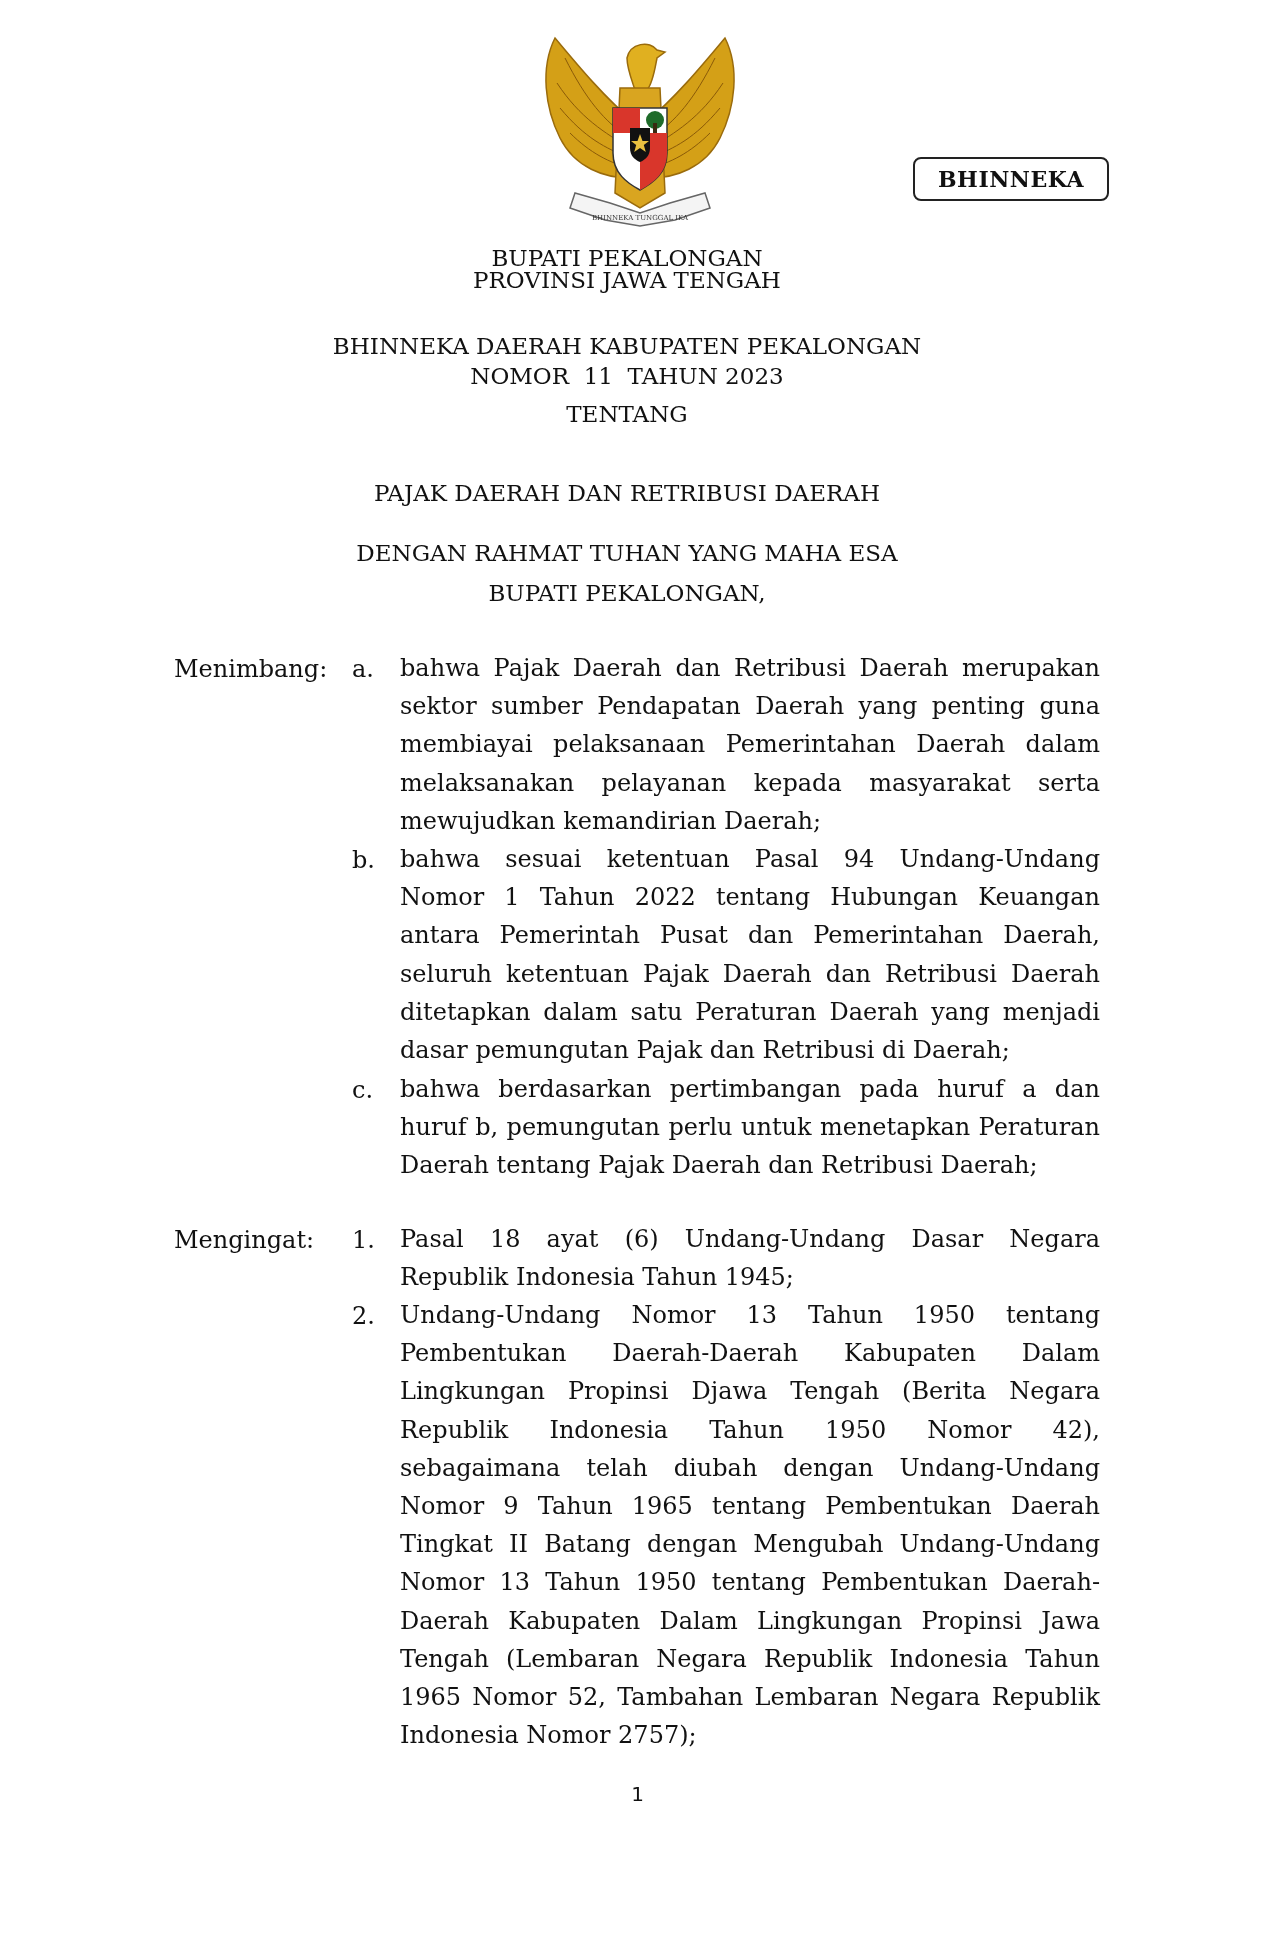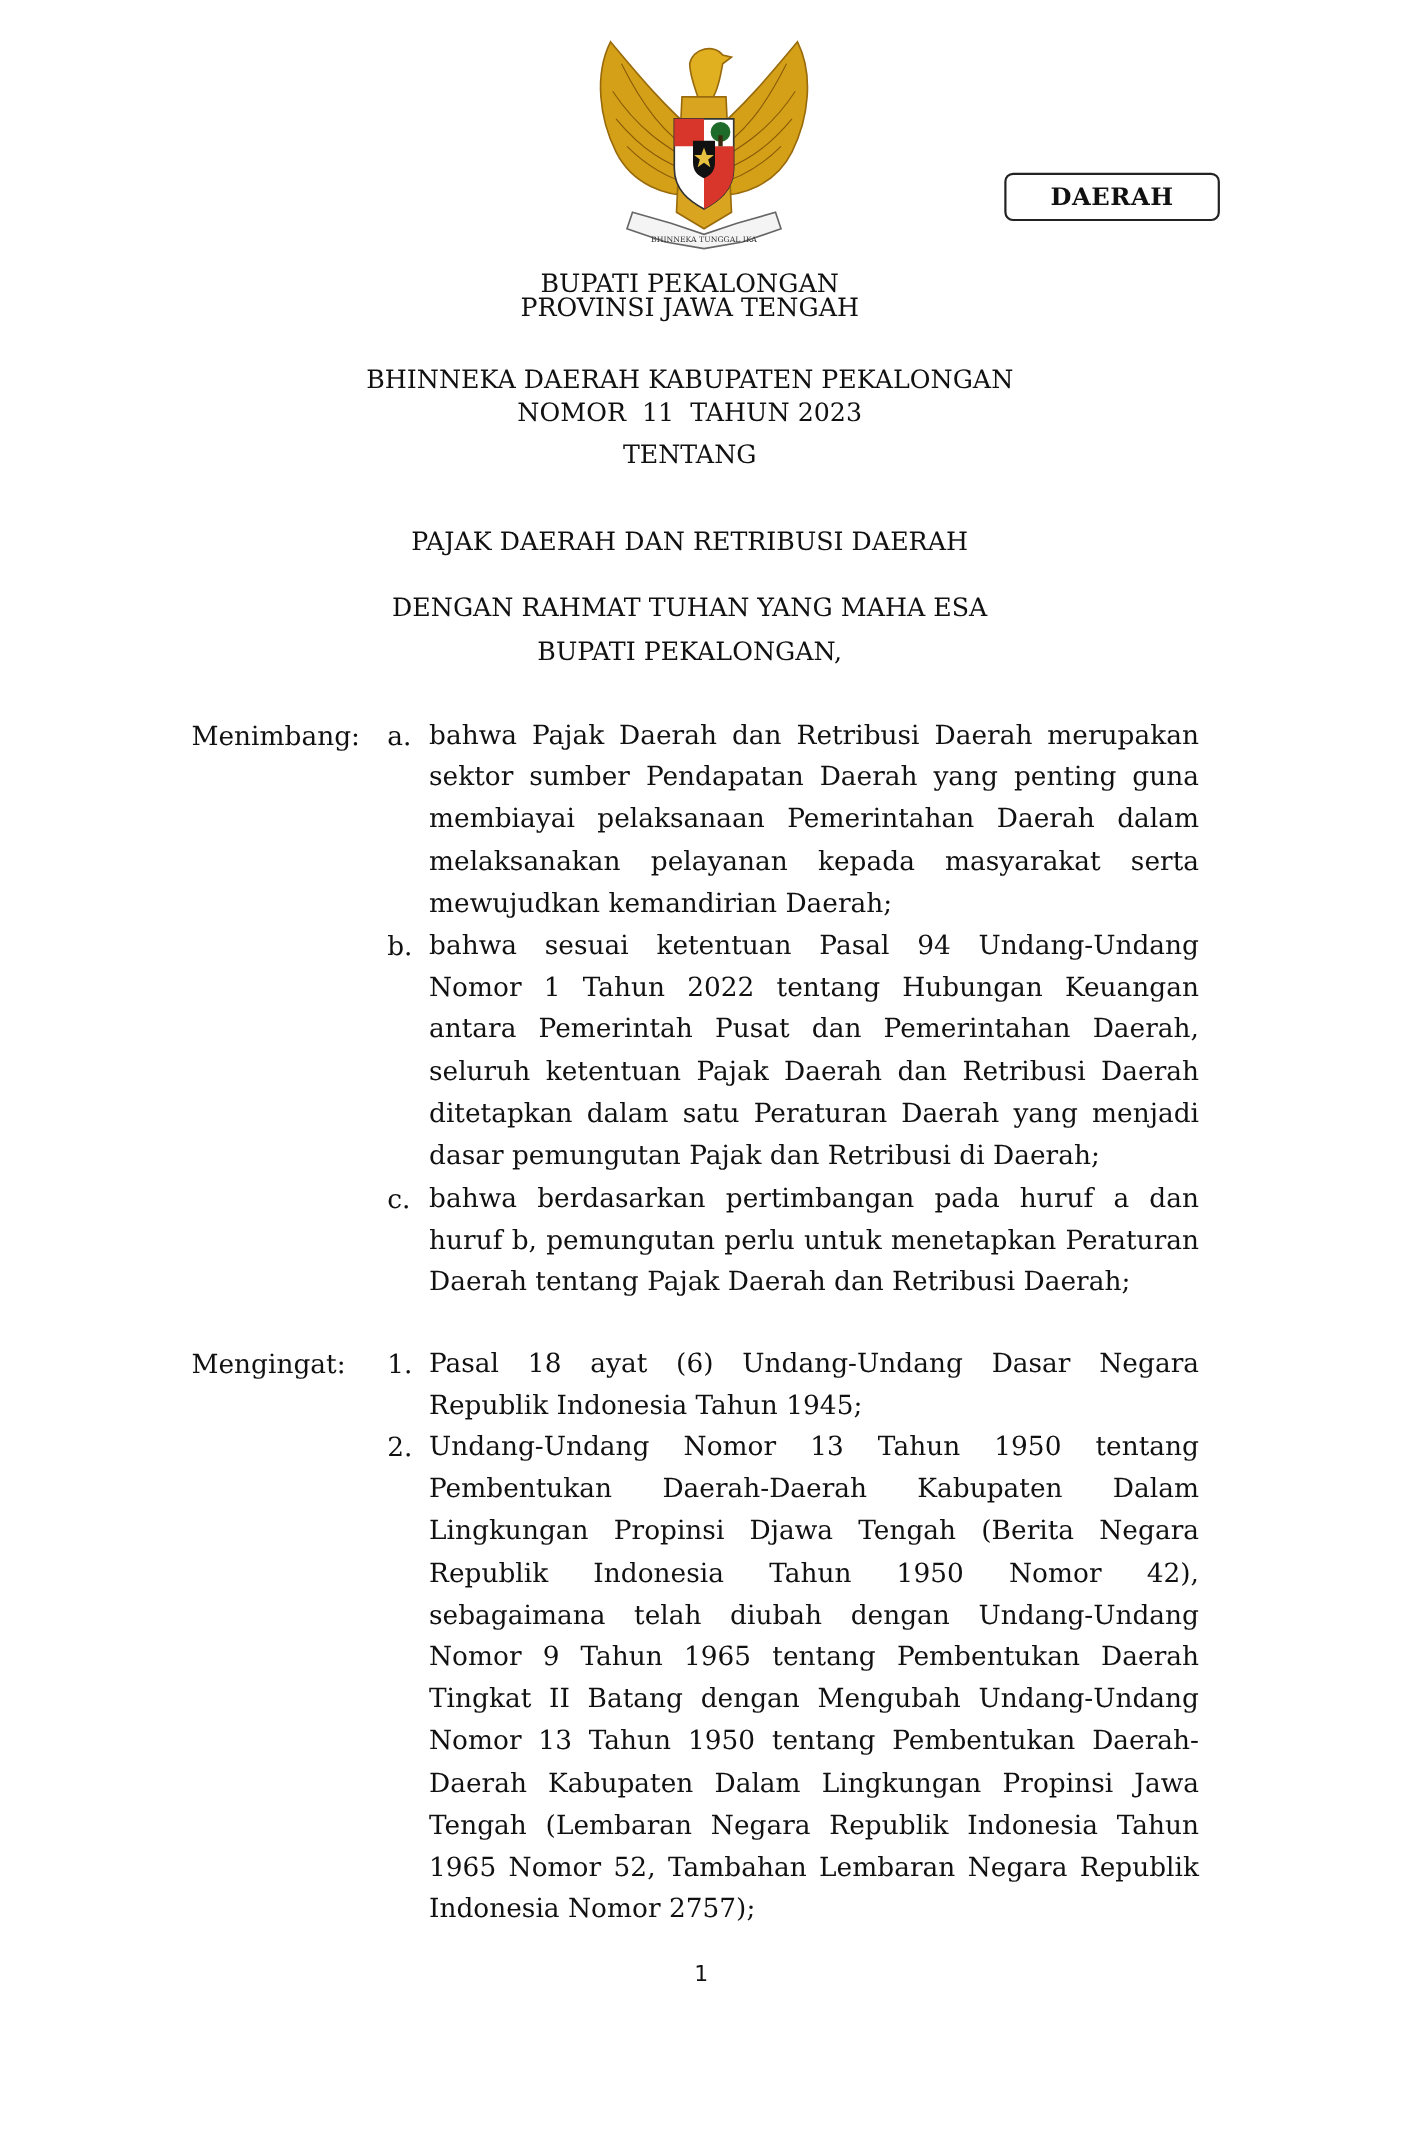--- a/index.html
+++ b/index.html
@@ -12,21 +12,21 @@
   .salinan {
     position: absolute; left: 913px; top: 157px; width: 196px; height: 44px;
     border: 2px solid #222; border-radius: 8px; box-sizing: border-box;
     display: flex; align-items: center; justify-content: center;
     font-family: "DejaVu Serif", serif; font-weight: bold; font-size: 22px; letter-spacing: 0.5px;
   }
   .center { position: absolute; left: 0; width: 1254px; text-align: center; font-size: 23px; line-height: 30px; white-space: pre; }
   .sect-label { position: absolute; left: 174px; font-size: 24px; }
   .marker { position: absolute; left: 352px; width: 40px; font-size: 24px; }
   .para {
-    position: absolute; left: 390px; width: 700px; font-size: 24px; line-height: 38.2px;
+    position: absolute; left: 400px; width: 700px; font-size: 24px; line-height: 38.2px;
     text-align: justify; text-align-last: left;
   }
   .page-num { position: absolute; left: 0; width: 1275px; top: 1782px; text-align: center; font-family: "DejaVu Sans", sans-serif; font-size: 20px; }
 </style>
 </head>
 <body>
 
 <div class="emblem">
   <svg viewBox="0 0 210 210" width="210" height="210">
 
@@ -55,21 +55,21 @@
     <circle cx="120" cy="92" r="9" fill="#1f6b2a"></circle>
     <rect x="118" y="95" width="4" height="10" fill="#3a2a10"></rect>
     <path d="M95 100 L115 100 L115 120 C115 128 110 132 105 134 C100 132 95 128 95 120 Z" fill="#111"></path>
     <polygon points="105,106 107.5,113 114,113 108.8,117 110.8,124 105,120 99.2,124 101.2,117 96,113 102.5,113" fill="#e8c040"></polygon>
 
     <path d="M40 165 L75 175 L105 185 L135 175 L170 165 L175 180 L140 192 L105 198 L70 192 L35 180 Z" fill="#f4f4f4" stroke="#666" stroke-width="1.5"></path>
     <text x="105" y="192" text-anchor="middle" font-family="DejaVu Serif, serif" font-size="7" fill="#333">BHINNEKA TUNGGAL IKA</text>
   </svg>
 </div>
 
-<div class="salinan">DAERAH</div>
+<div class="salinan">BHINNEKA</div>
 
 <div class="center" style="top:243px">BUPATI PEKALONGAN</div>
 <div class="center" style="top:265px">PROVINSI JAWA TENGAH</div>
 <div class="center" style="top:331px">BHINNEKA DAERAH KABUPATEN PEKALONGAN</div>
 <div class="center" style="top:361px">NOMOR  11  TAHUN 2023</div>
 <div class="center" style="top:399px">TENTANG</div>
 <div class="center" style="top:478px">PAJAK DAERAH DAN RETRIBUSI DAERAH</div>
 <div class="center" style="top:538px">DENGAN RAHMAT TUHAN YANG MAHA ESA</div>
 <div class="center" style="top:578px">BUPATI PEKALONGAN,</div>
 

